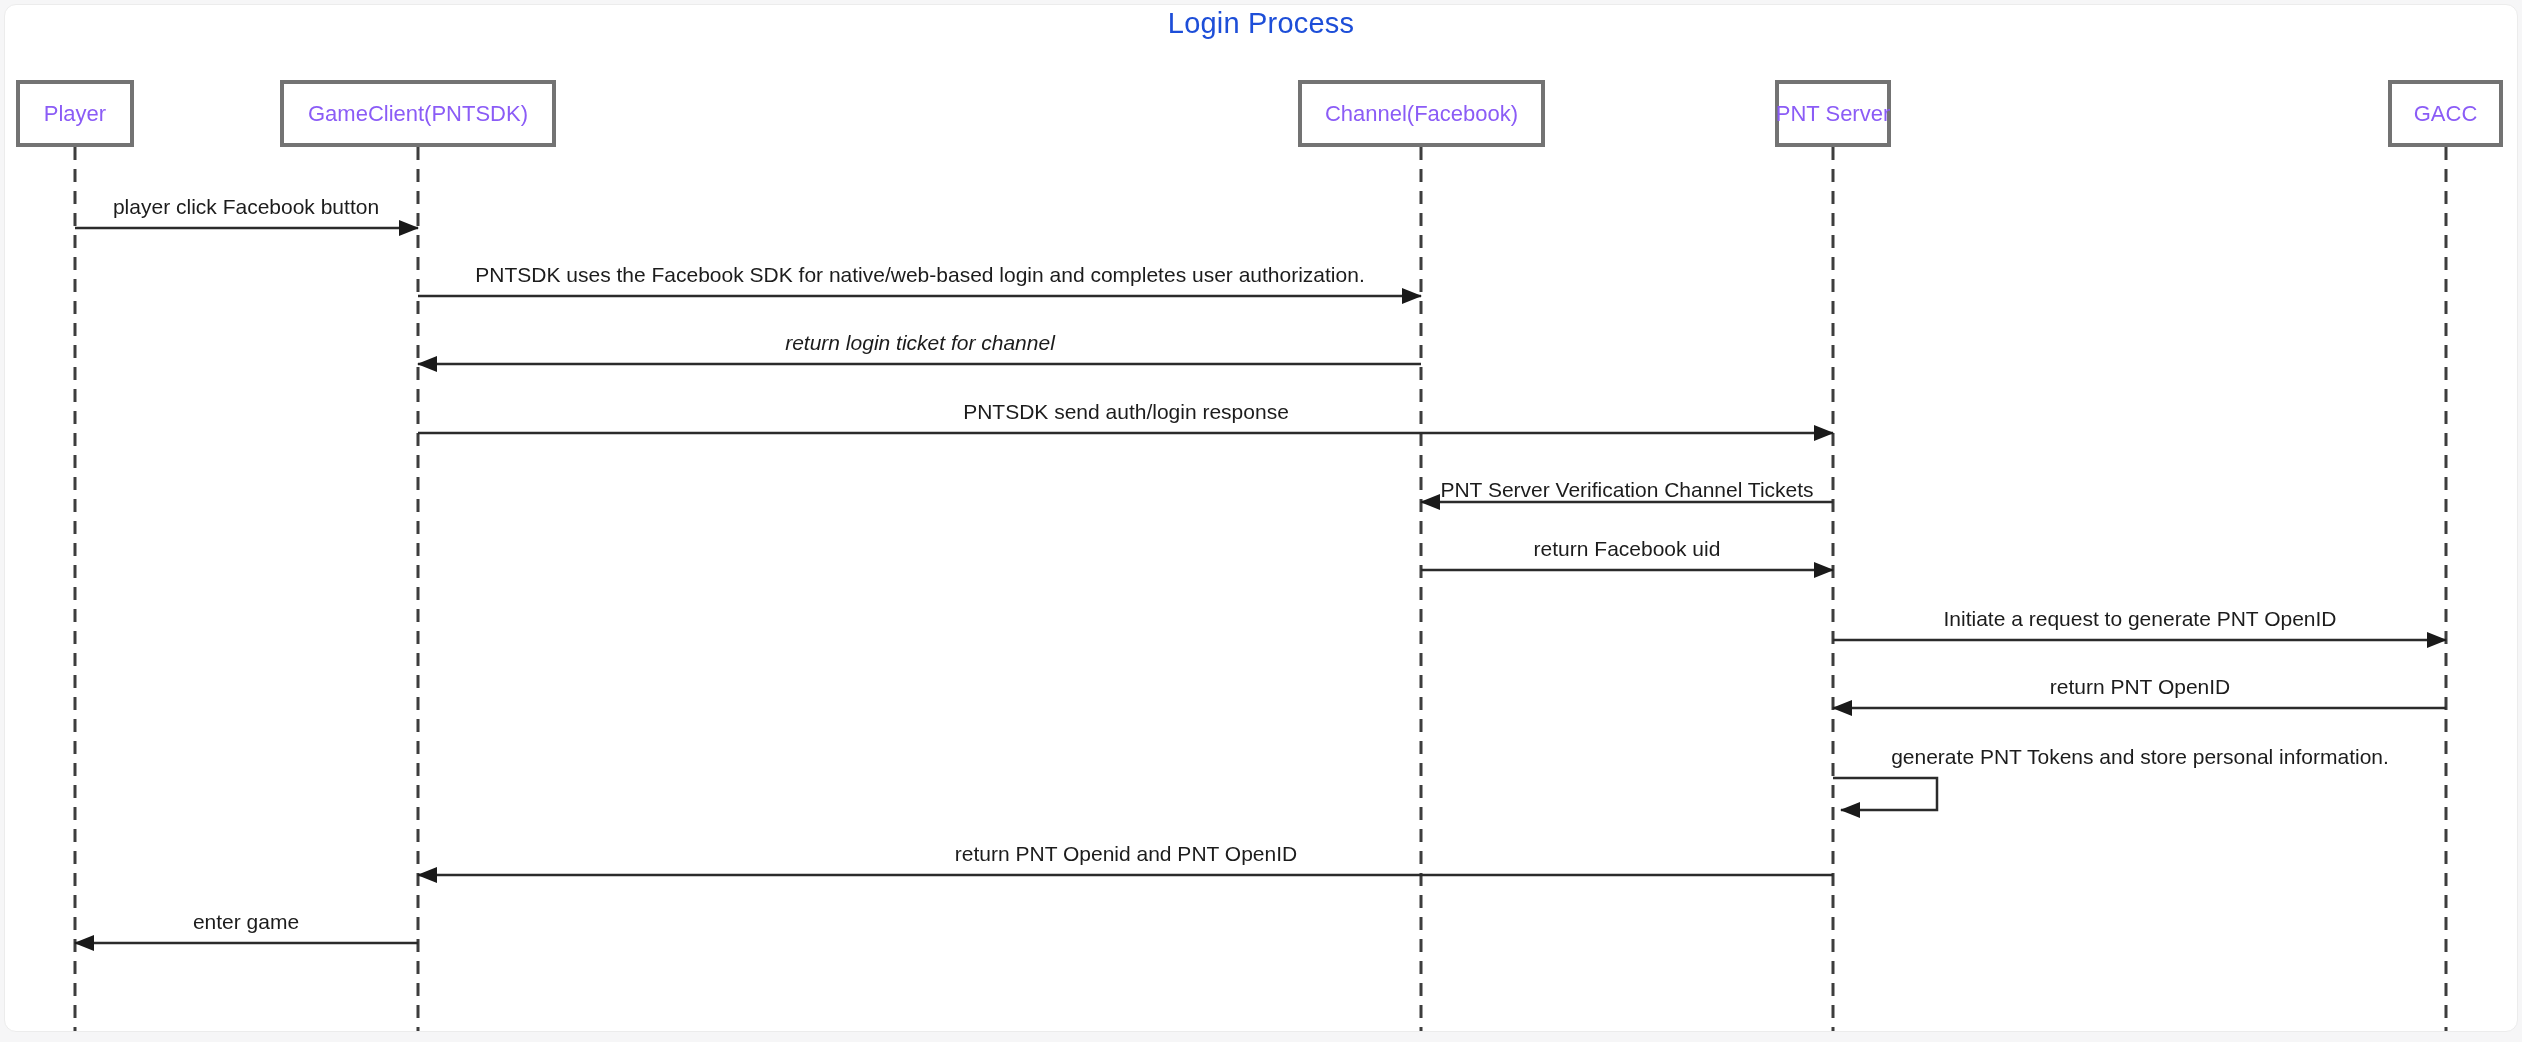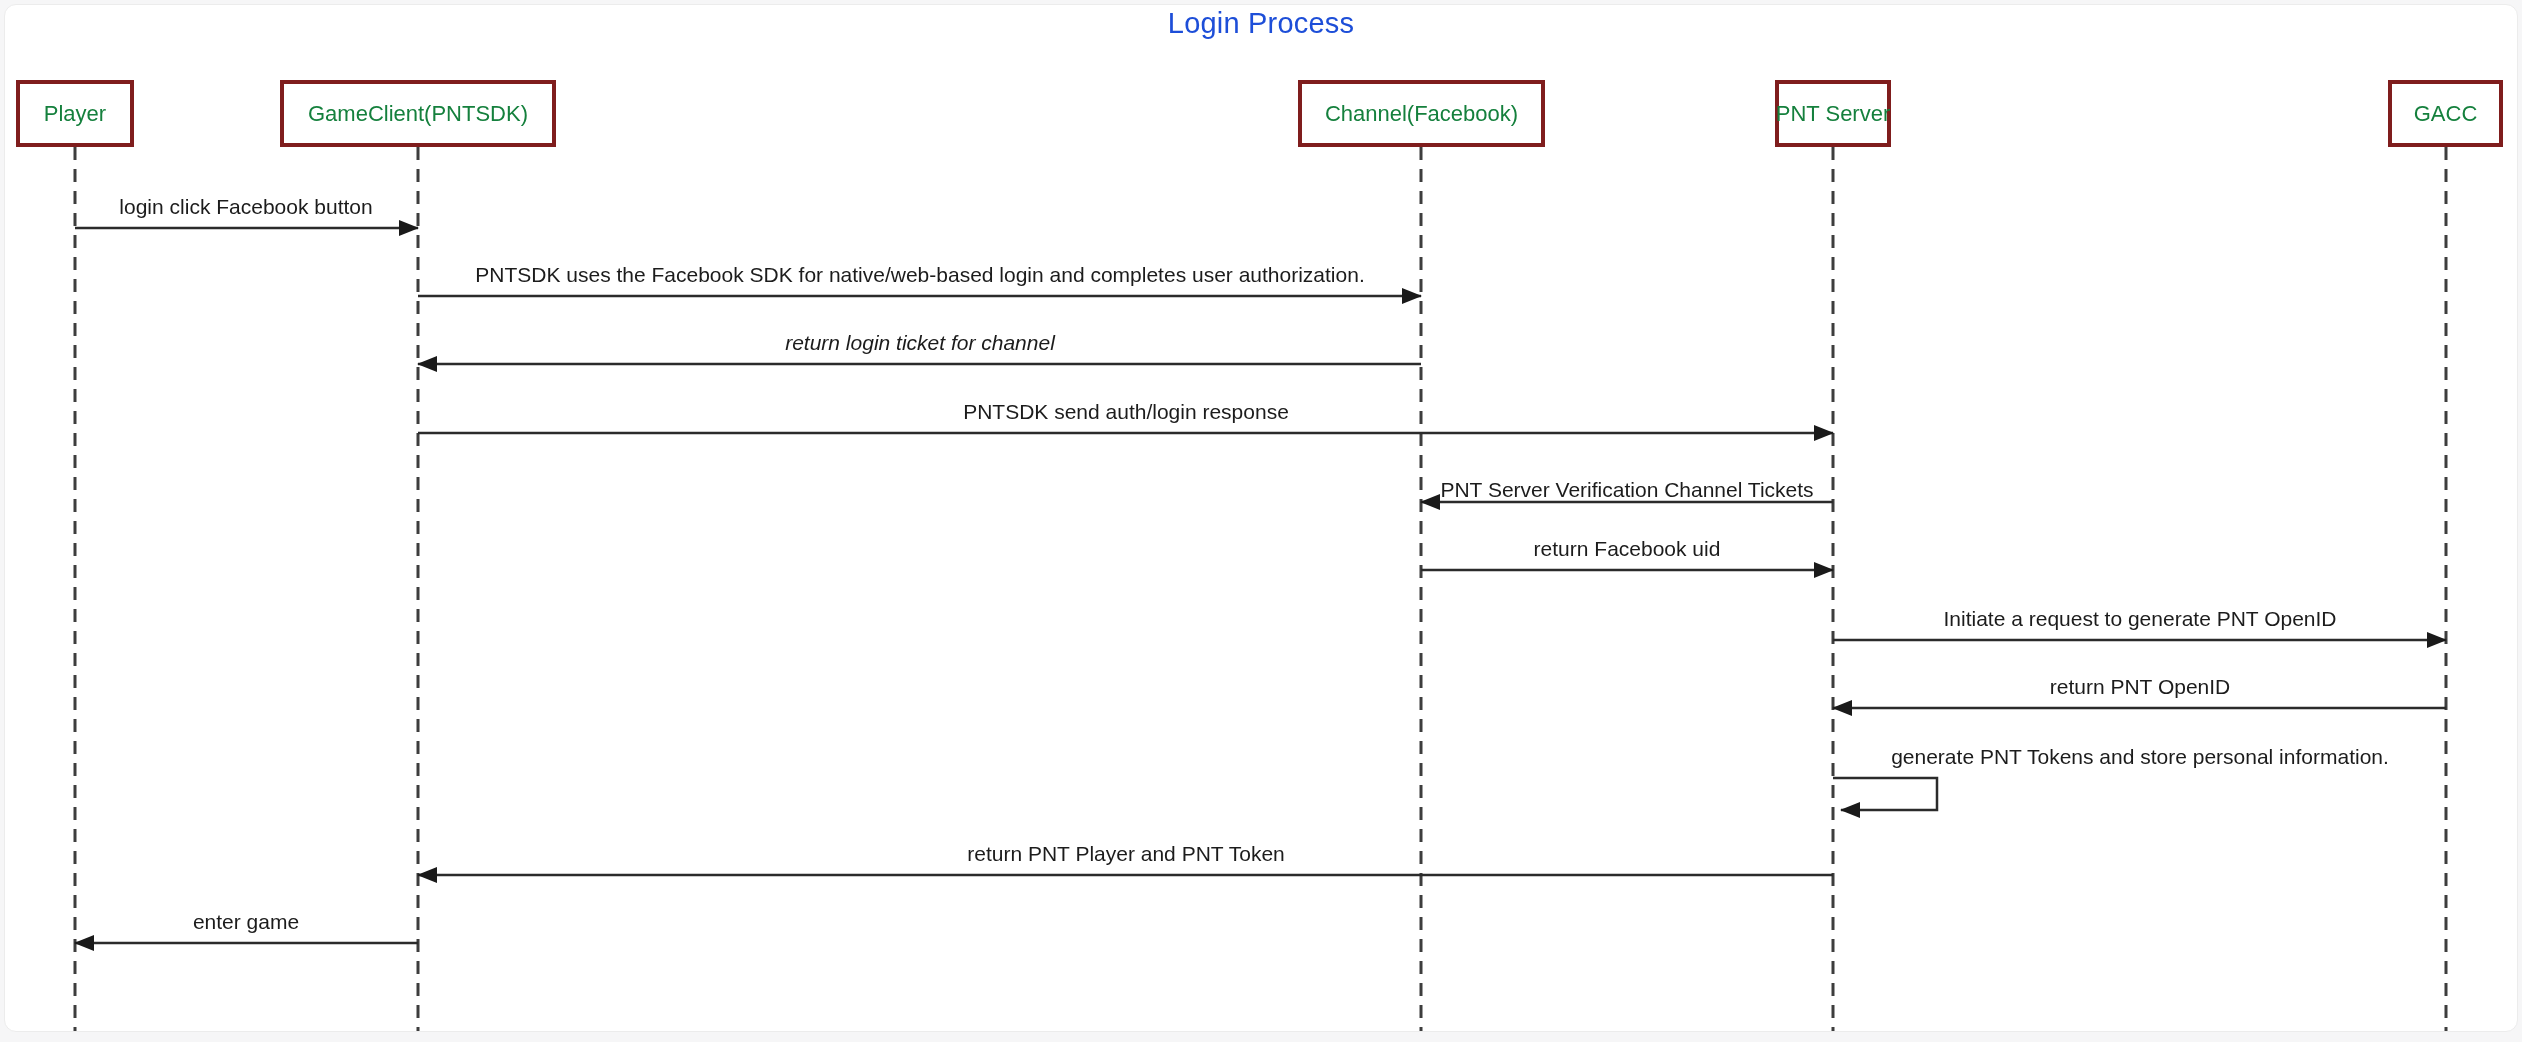--- a/index.html
+++ b/index.html
@@ -13,23 +13,23 @@
     position:absolute;left:4px;top:4px;right:4px;bottom:10px;
     background:#ffffff;border:1px solid #ececec;border-radius:12px;
   }
   .title{
     position:absolute;top:7px;left:0;width:100%;
     text-align:center;font-size:29px;color:#1d4ed8;letter-spacing:.2px;
   }
   svg.layer{position:absolute;left:0;top:0;}
   .actor{
     position:absolute;top:80px;height:59px;
-    background:#ffffff;border:4px solid #7f1d1d;
+    background:#ffffff;border:4px solid #737373;
     display:flex;align-items:center;justify-content:center;
-    font-size:22px;color:#15803d;white-space:nowrap;
+    font-size:22px;color:#8b5cf6;white-space:nowrap;
     box-sizing:content-box;
   }
   .msg{
     position:absolute;transform:translateX(-50%);
     font-size:21px;line-height:22px;color:#1c1c1c;white-space:nowrap;
   }
 </style>
 </head>
 <body>
 
@@ -66,23 +66,23 @@
     <line x1="418" y1="943" x2="75" y2="943" marker-end="url(#arrow)"></line>
   </g>
 </svg>
 
 <div class="actor" style="left:16px;width:110px;">Player</div>
 <div class="actor" style="left:280px;width:268px;">GameClient(PNTSDK)</div>
 <div class="actor" style="left:1298px;width:239px;">Channel(Facebook)</div>
 <div class="actor" style="left:1775px;width:108px;">PNT Server</div>
 <div class="actor" style="left:2388px;width:107px;">GACC</div>
 
-<div class="msg" style="left:246px;top:196px;">login click Facebook button</div>
+<div class="msg" style="left:246px;top:196px;">player click Facebook button</div>
 <div class="msg" style="left:920px;top:264px;">PNTSDK uses the Facebook SDK for native/web-based login and completes user authorization.</div>
 <div class="msg" style="left:920px;top:332px;font-style:italic;">return login ticket for channel</div>
 <div class="msg" style="left:1126px;top:401px;">PNTSDK send auth/login response</div>
 <div class="msg" style="left:1627px;top:470px;margin-top:9px;">PNT Server Verification Channel Tickets</div>
 <div class="msg" style="left:1627px;top:538px;">return Facebook uid</div>
 <div class="msg" style="left:2140px;top:608px;">Initiate a request to generate PNT OpenID</div>
 <div class="msg" style="left:2140px;top:676px;">return PNT OpenID</div>
 <div class="msg" style="left:2140px;top:746px;">generate PNT Tokens and store personal information.</div>
-<div class="msg" style="left:1126px;top:843px;">return PNT Player and PNT Token</div>
+<div class="msg" style="left:1126px;top:843px;">return PNT Openid and PNT OpenID</div>
 <div class="msg" style="left:246px;top:911px;">enter game</div>
 
 </body></html>

